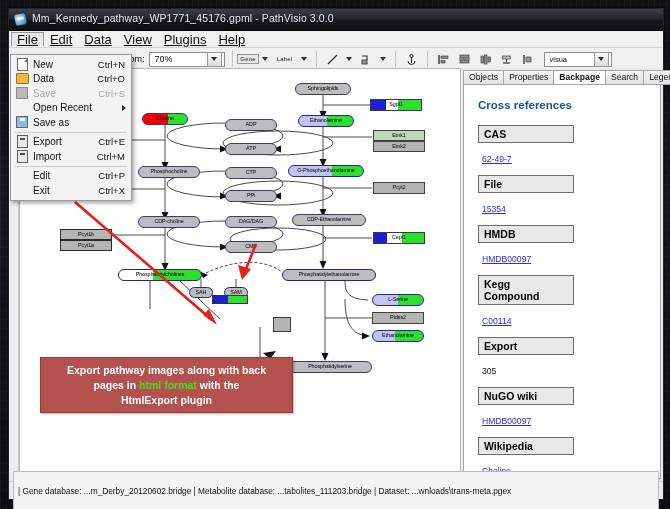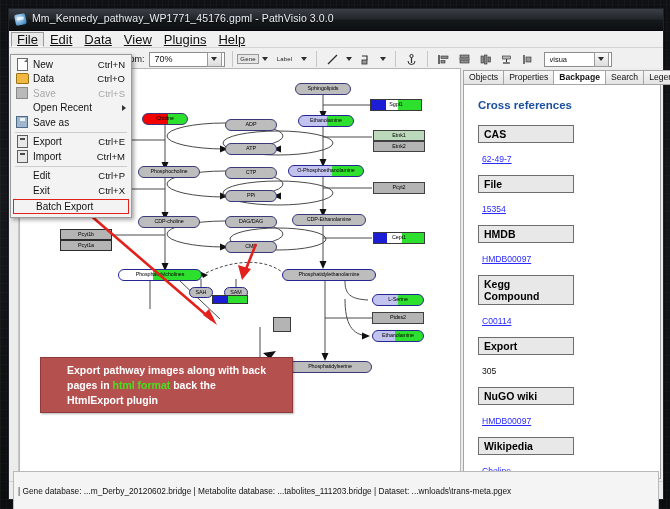--- a/index.html
+++ b/index.html
@@ -127,21 +127,21 @@
   .node{position:absolute;box-sizing:border-box;display:flex;align-items:center;
     justify-content:center;font-size:5.4px;color:#000;text-align:center;line-height:1;
     letter-spacing:-.1px;white-space:nowrap;}
   .metab{border:1px solid #3a3a7a;border-radius:8px;background:#bdbdbd;}
   .metab-b{border:1px solid #26268f;border-radius:8px;}
   .gene{border:1px solid #404040;background:#b4b4b4;}
   .gene2{border:1px solid #2b2b2b;background:#b4b4b4;}
 
   .callout{position:absolute;left:20px;top:288px;width:253px;height:56px;
     background:#b4514f;border:1px solid #8d3b3a;box-shadow:1px 1px 2px rgba(0,0,0,.3);
-    display:flex;align-items:center;justify-content:center;text-align:left;
+    display:flex;align-items:center;justify-content:center;text-align:center;
     color:#fff;font-weight:bold;font-size:10.5px;line-height:15px;padding:0 6px;box-sizing:border-box;}
   .callout .hl{color:#46e01c;}
 
   .handle{position:absolute;width:4px;height:4px;background:#ffe400;border:1px solid #000;}
   svg.ov{position:absolute;left:0;top:0;pointer-events:none;}
 </style>
 </head>
 <body>
 
 <div id="root">
@@ -297,24 +297,20 @@
       <div class="dd-row">
         <div class="ic"></div>
         <div class="lb">Edit</div>
         <div class="ks">Ctrl+P</div>
       </div>
       <div class="dd-row">
         <div class="ic"></div>
         <div class="lb">Exit</div>
         <div class="ks">Ctrl+X</div>
       </div>
-      <div class="dd-row boxed">
-        <div class="ic"></div>
-        <div class="lb">Batch Export</div>
-      </div>
     </div>
 
     <div class="body">
 
       <div class="leftpane">
         <div class="ruler-v"></div>
 
         <div class="canvas">
 
           <svg class="ov" width="442" height="410">
@@ -502,21 +498,21 @@
           <svg class="ov" width="442" height="410">
             <line x1="55" y1="133" x2="192" y2="251" stroke="#e2211c" stroke-width="2.6"></line>
             <polygon points="197,256 183,246 189,240" fill="#e2211c"></polygon>
             <line x1="236" y1="175" x2="224" y2="205" stroke="#e2211c" stroke-width="2.6"></line>
             <polygon points="222,211 218,196 231,200" fill="#e2211c"></polygon>
           </svg>
 
           <div class="callout">
             <div>
               <span>Export pathway images along with back</span><br>
-              <span>pages in </span><span class="hl">html format</span><span> back the</span><br>
+              <span>pages in </span><span class="hl">html format</span><span> with the</span><br>
               <span>HtmlExport plugin</span>
             </div>
           </div>
         </div>
 
         <div class="hscroll">
           <div class="lend"></div>
           <div class="thumb"></div>
           <div class="rend"></div>
         </div>

